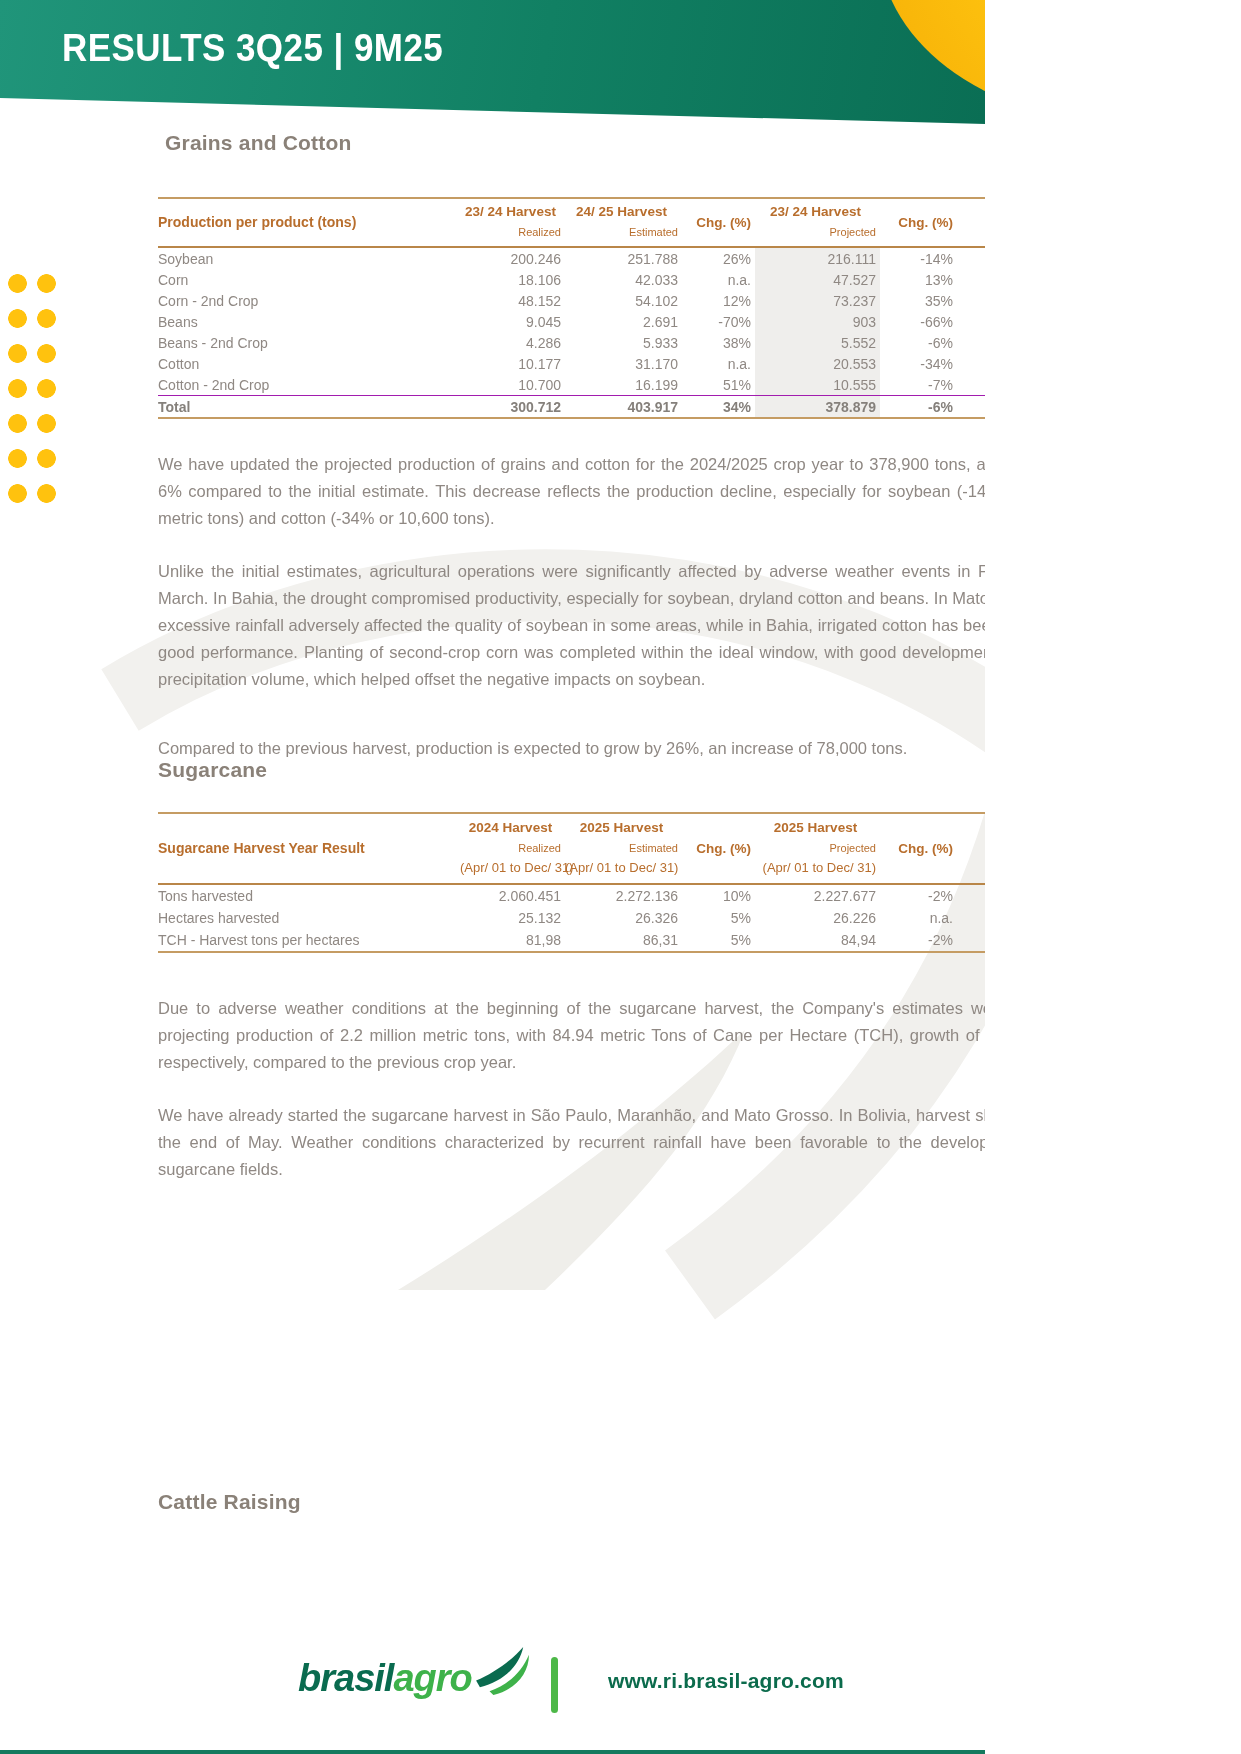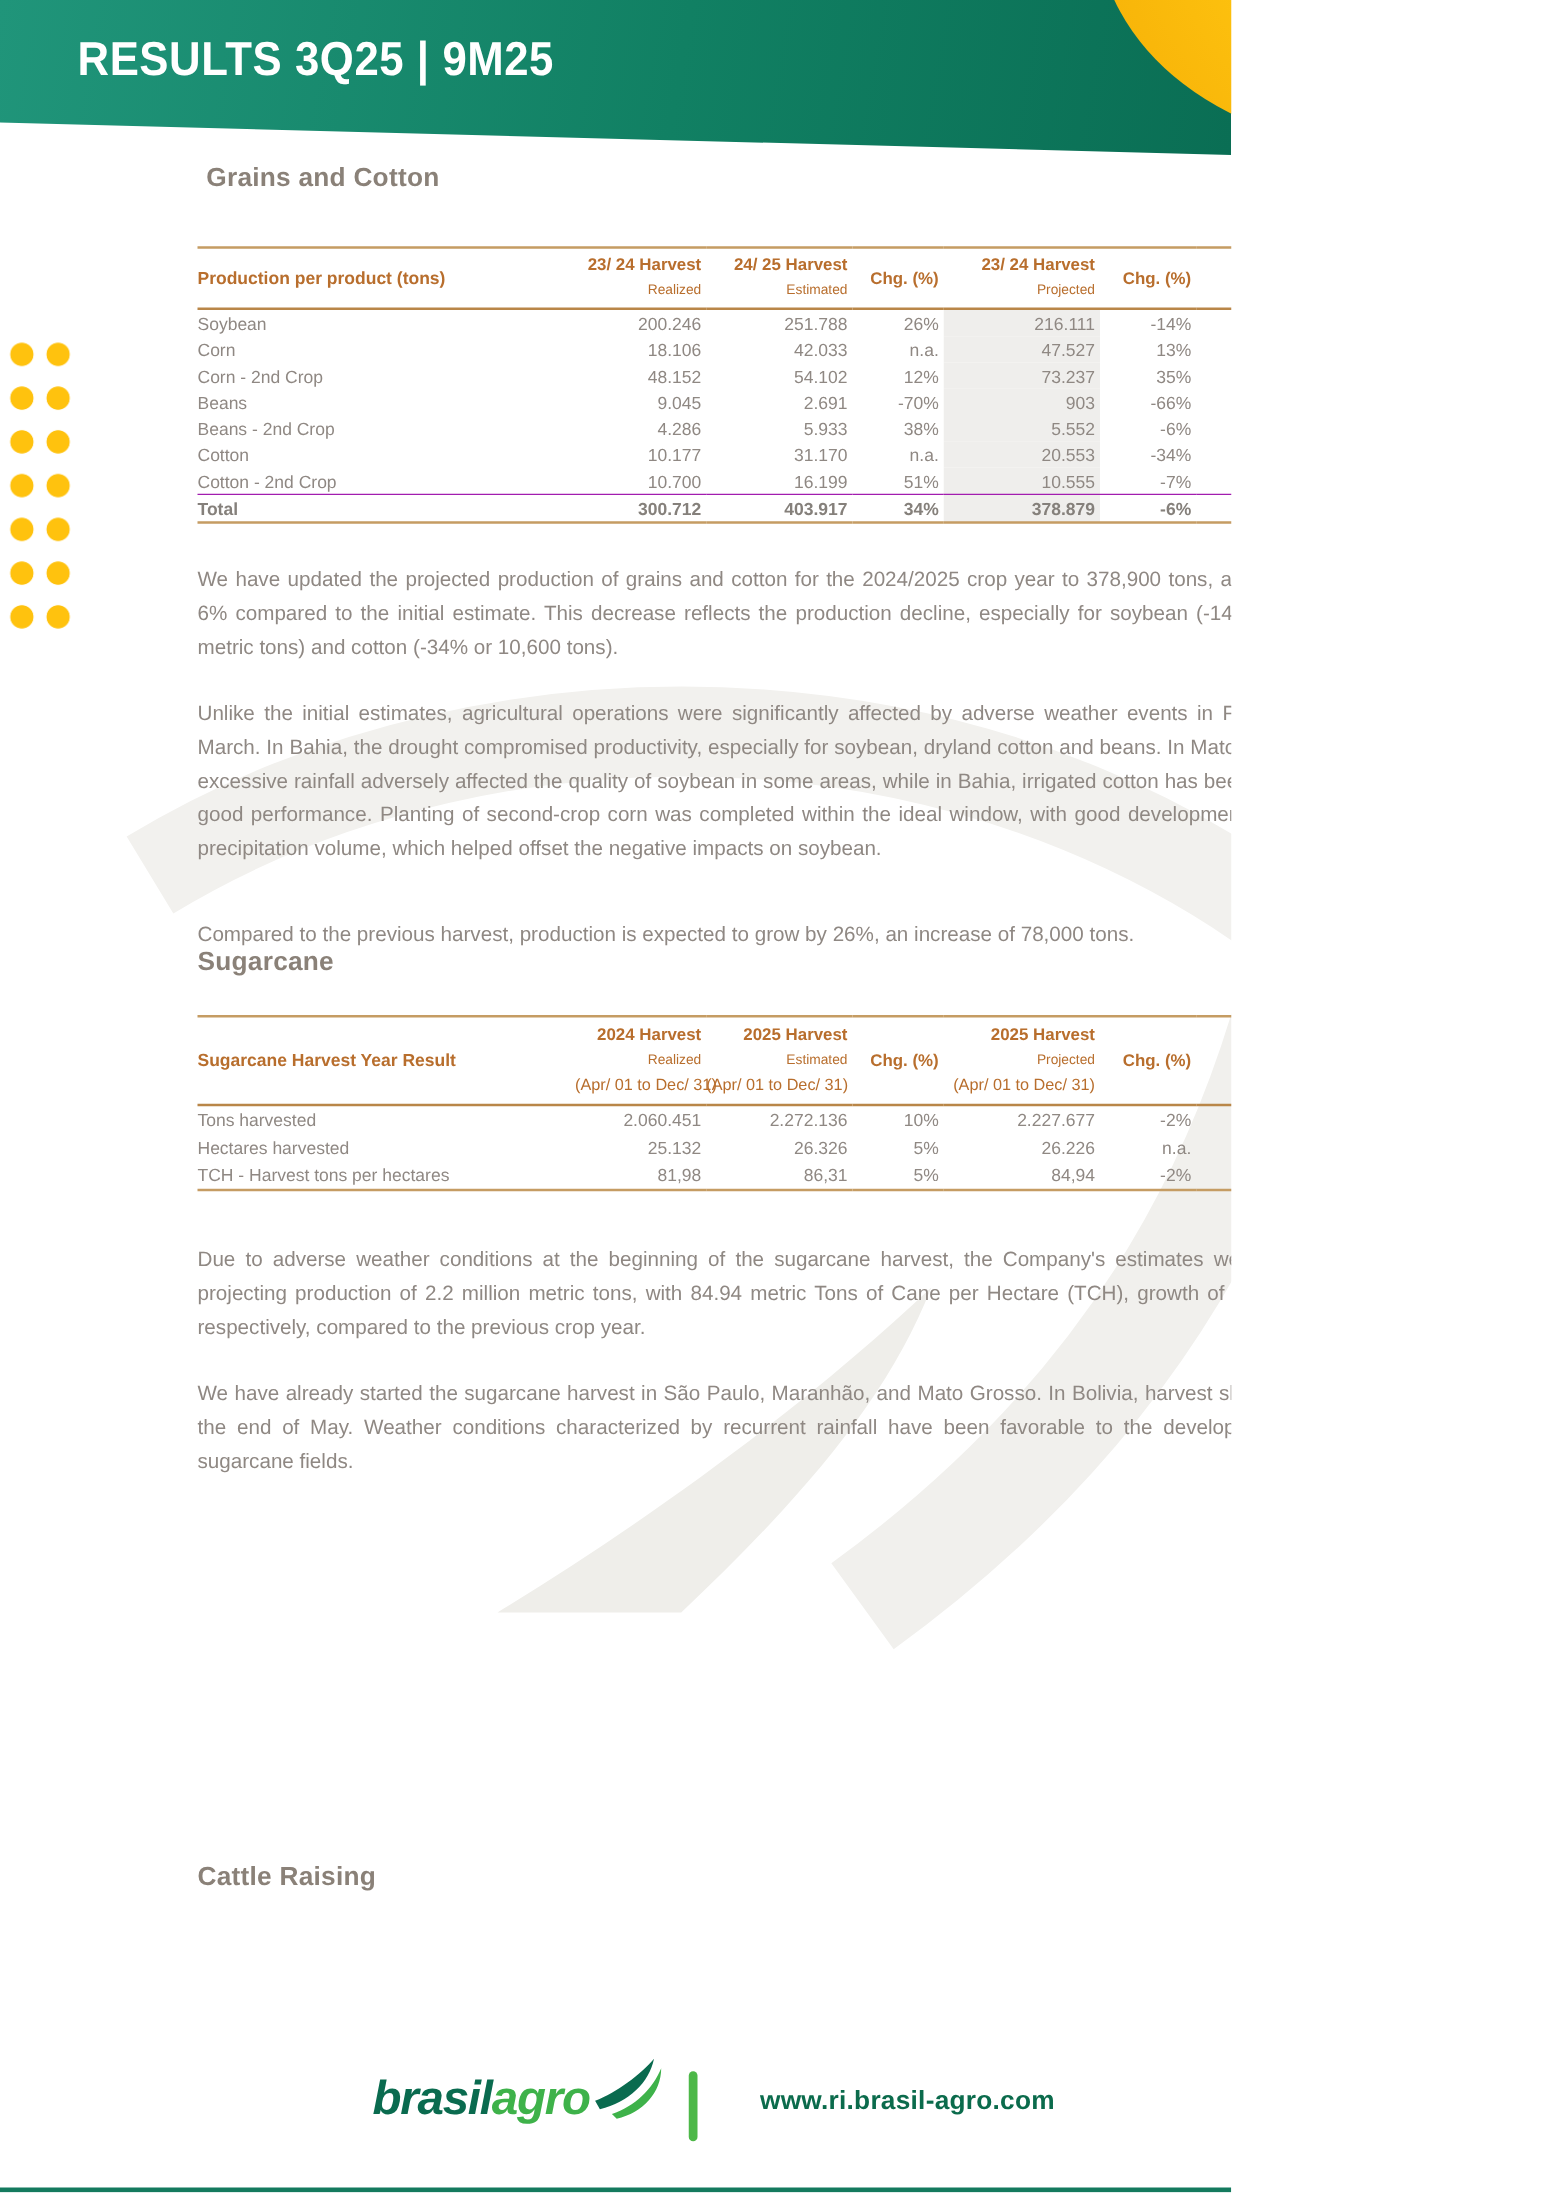--- a/index.html
+++ b/index.html
@@ -67,21 +67,21 @@
   .tbl2{top:812px;}
   table.report{border-collapse:collapse;table-layout:fixed;width:927px;font-size:14px;color:#8f8883;}
   col.c-label{width:302px;} col.c-real{width:105px;} col.c-est{width:117px;}
   col.c-chg1{width:73px;}  col.c-proj{width:125px;} col.c-chg2{width:77px;} col.c-sp{width:128px;}
   table.report th{
     border-top:2px solid #c59c63;border-bottom:2.5px solid #b98648;
     font-weight:normal;vertical-align:middle;padding:3px 4px 4px 0;
   }
   .tbl1 table.report th{height:40px;}
   .tbl2 table.report th{height:62px;}
-  .h-top{color:#b86e2d;font-weight:bold;font-size:13.5px;text-align:right;line-height:20px;}
+  .h-top{color:#b86e2d;font-weight:bold;font-size:13.5px;line-height:20px;}
   .h-bot{color:#b86e2d;font-size:11px;text-align:right;line-height:20px;}
   .h-per{color:#b86e2d;font-size:13px;text-align:right;line-height:20px;white-space:nowrap;}
   .h-mid{color:#b86e2d;font-weight:bold;font-size:13.5px;text-align:right;}
   .h-lbl{color:#b86e2d;font-weight:bold;font-size:14px;text-align:left;}
   table.report td{padding:0 4px 0 0;height:21px;vertical-align:middle;}
   .tbl2 table.report td{height:22px;}
   td.lbl{text-align:left;padding-left:2px;}
   td.num{text-align:right;}
   td.proj{background:#efeeec;}
   tr.total td{font-weight:bold;color:#85807b;border-top:1px solid #a21caf;border-bottom:2px solid #c59c63;}

